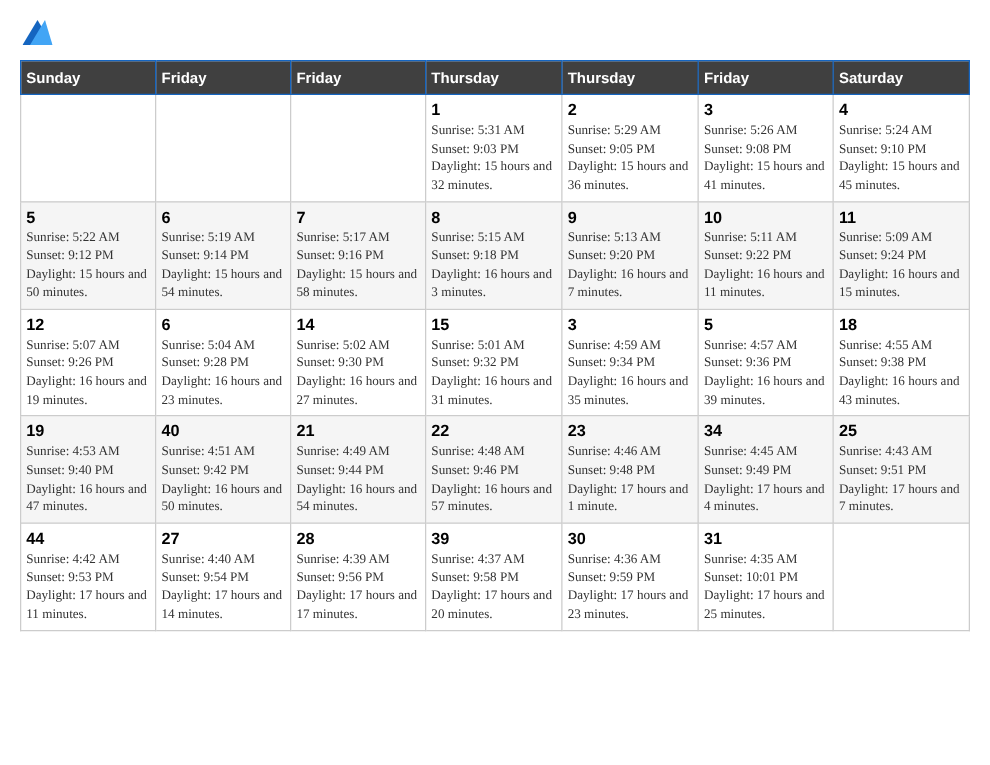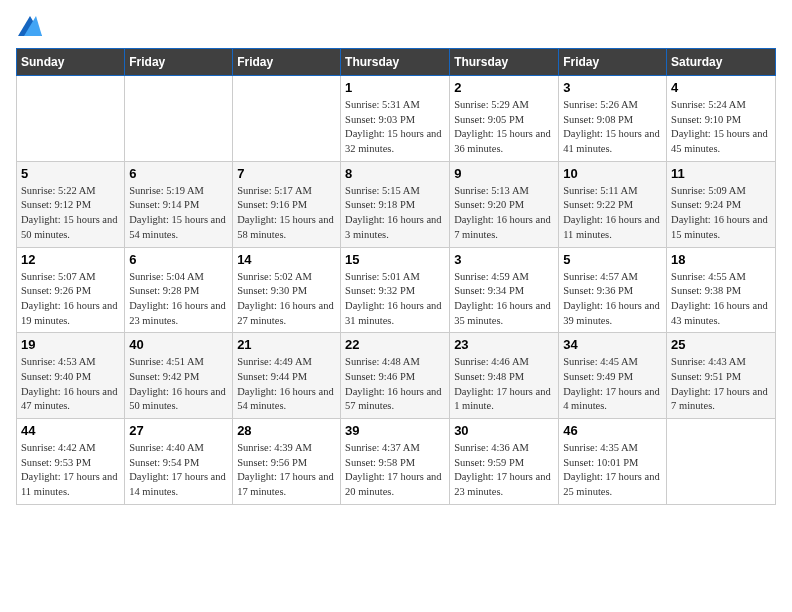--- a/index.html
+++ b/index.html
@@ -251,19 +251,19 @@
         </td>
         <td>
           <div class="day-number">39</div>
           <div class="day-info">Sunrise: 4:37 AM<br>Sunset: 9:58 PM<br>Daylight: 17 hours and 20 minutes.</div>
         </td>
         <td>
           <div class="day-number">30</div>
           <div class="day-info">Sunrise: 4:36 AM<br>Sunset: 9:59 PM<br>Daylight: 17 hours and 23 minutes.</div>
         </td>
         <td>
-          <div class="day-number">46</div>
+          <div class="day-number">31</div>
           <div class="day-info">Sunrise: 4:35 AM<br>Sunset: 10:01 PM<br>Daylight: 17 hours and 25 minutes.</div>
         </td>
         <td class="empty-cell"></td>
       </tr>
     </tbody>
 </table>
 
 </body></html>

